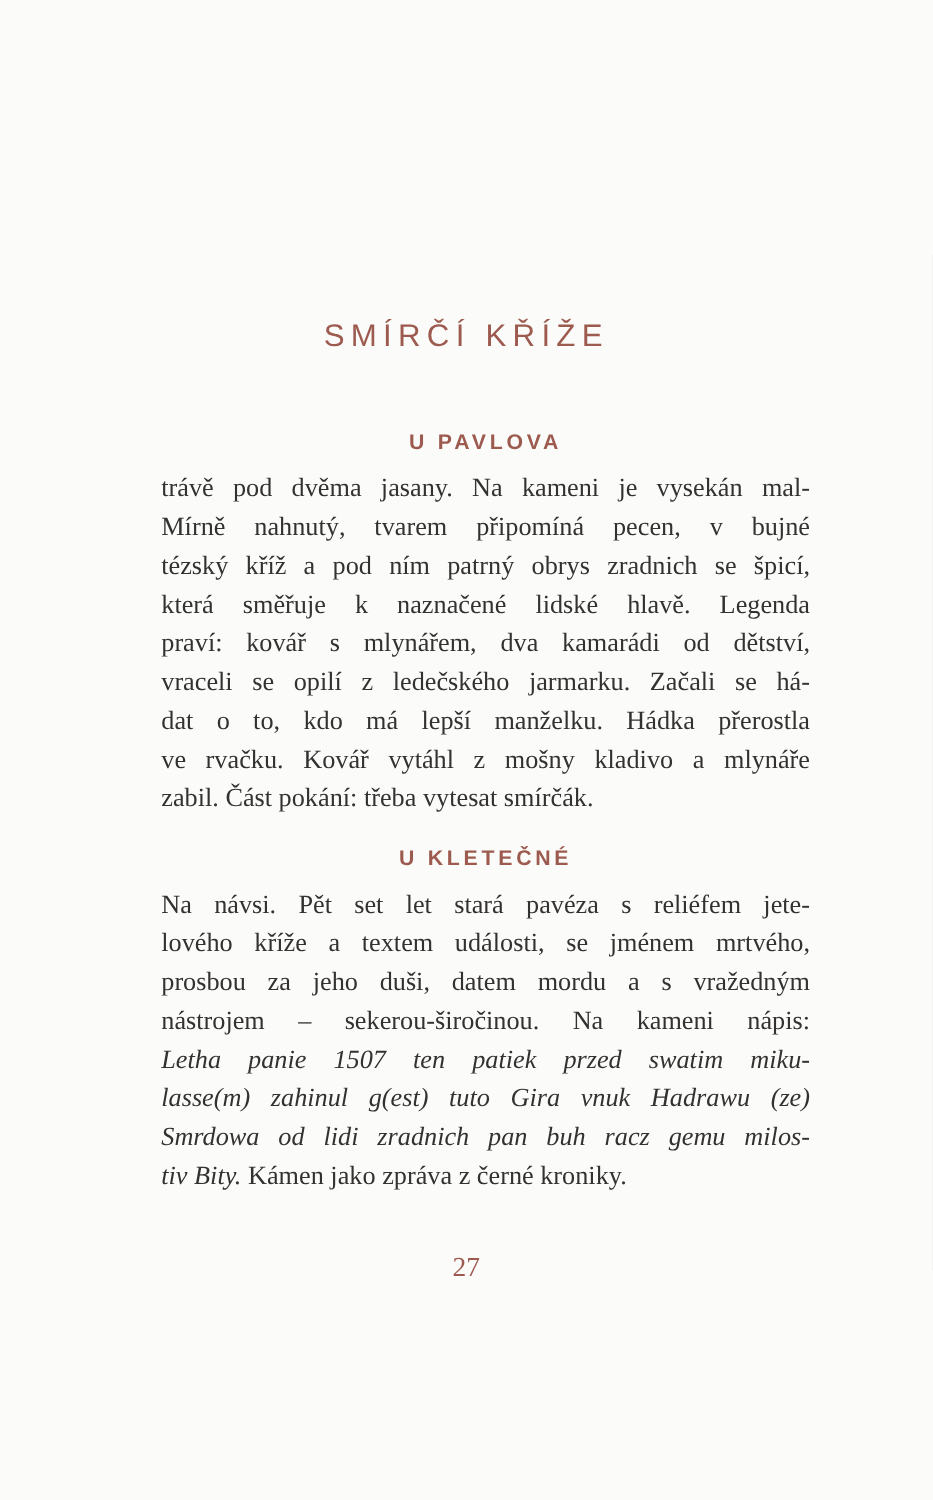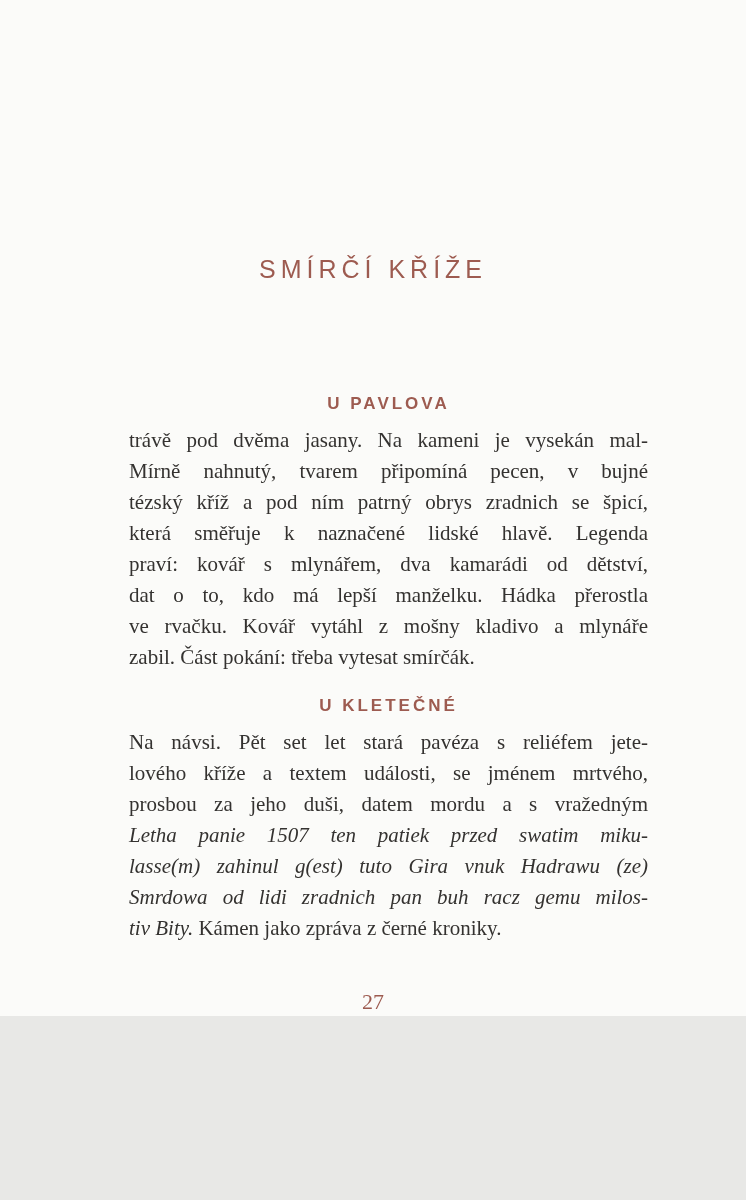--- a/index.html
+++ b/index.html
@@ -9,21 +9,21 @@
   }
   * { margin: 0; padding: 0; box-sizing: border-box; }
   html, body { width: 746px; }
   body {
     background: #e8e8e6;
     font-family: "Liberation Serif", serif;
   }
   .page {
     position: relative;
     width: 746px;
-    height: 1016px;
+    height: 1200px;
     background: var(--bg);
     overflow: hidden;
   }
   .chapter-title {
     margin-top: 252px;
     line-height: 34px;
     text-align: center;
     font-family: "Liberation Sans", sans-serif;
     font-weight: 400;
     font-size: 25px;
@@ -36,21 +36,21 @@
   }
   .section-heading {
     line-height: 22px;
     text-align: center;
     font-family: "Liberation Sans", sans-serif;
     font-weight: 700;
     font-size: 17px;
     letter-spacing: 3px;
     color: var(--accent);
   }
-  .section-first .section-heading { margin-top: 107px; }
+  .section-first .section-heading { margin-top: 57px; }
   .section-second .section-heading { margin-top: 22px; }
   .paragraph {
     margin-top: 10px;
     font-size: 21px;
     line-height: 31px;
     color: var(--text);
   }
   .paragraph .line {
     text-align: justify;
     text-align-last: justify;
@@ -79,32 +79,34 @@
   <div class="text-column">
 
     <section class="section-first">
       <h2 class="section-heading">U PAVLOVA</h2>
       <div class="paragraph">
           <div class="line"><span>trávě pod dvěma jasany. Na kameni je vysekán mal-</span></div>
           <div class="line"><span>Mírně nahnutý, tvarem připomíná pecen, v bujné</span></div>
           <div class="line"><span>tézský kříž a pod ním patrný obrys zradnich se špicí,</span></div>
           <div class="line"><span>která směřuje k naznačené lidské hlavě. Legenda</span></div>
           <div class="line"><span>praví: kovář s mlynářem, dva kamarádi od dětství,</span></div>
+          <div class="line"><span>vraceli se opilí z ledečského jarmarku. Začali se há-</span></div>
           <div class="line"><span>dat o to, kdo má lepší manželku. Hádka přerostla</span></div>
           <div class="line"><span>ve rvačku. Kovář vytáhl z mošny kladivo a mlynáře</span></div>
           <div class="line last"><span>zabil. Část pokání: třeba vytesat smírčák.</span></div>
         </div>
     </section>
 
     <section class="section-second">
       <h2 class="section-heading">U KLETEČNÉ</h2>
       <div class="paragraph">
           <div class="line"><span>Na návsi. Pět set let stará pavéza s reliéfem jete-</span></div>
           <div class="line"><span>lového kříže a textem události, se jménem mrtvého,</span></div>
           <div class="line"><span>prosbou za jeho duši, datem mordu a s vražedným</span></div>
+          <div class="line"><span>nástrojem – sekerou-širočinou. Na kameni nápis:</span></div>
           <div class="line"><span class="it">Letha panie 1507 ten patiek przed swatim miku-</span></div>
           <div class="line"><span class="it">lasse(m) zahinul g(est) tuto Gira vnuk Hadrawu (ze)</span></div>
           <div class="line"><span class="it">Smrdowa od lidi zradnich pan buh racz gemu milos-</span></div>
           <div class="line last"><span class="it">tiv Bity.</span><span> Kámen jako zpráva z černé kroniky.</span></div>
         </div>
     </section>
 
   </div>
 
   <div class="page-number">27</div>

